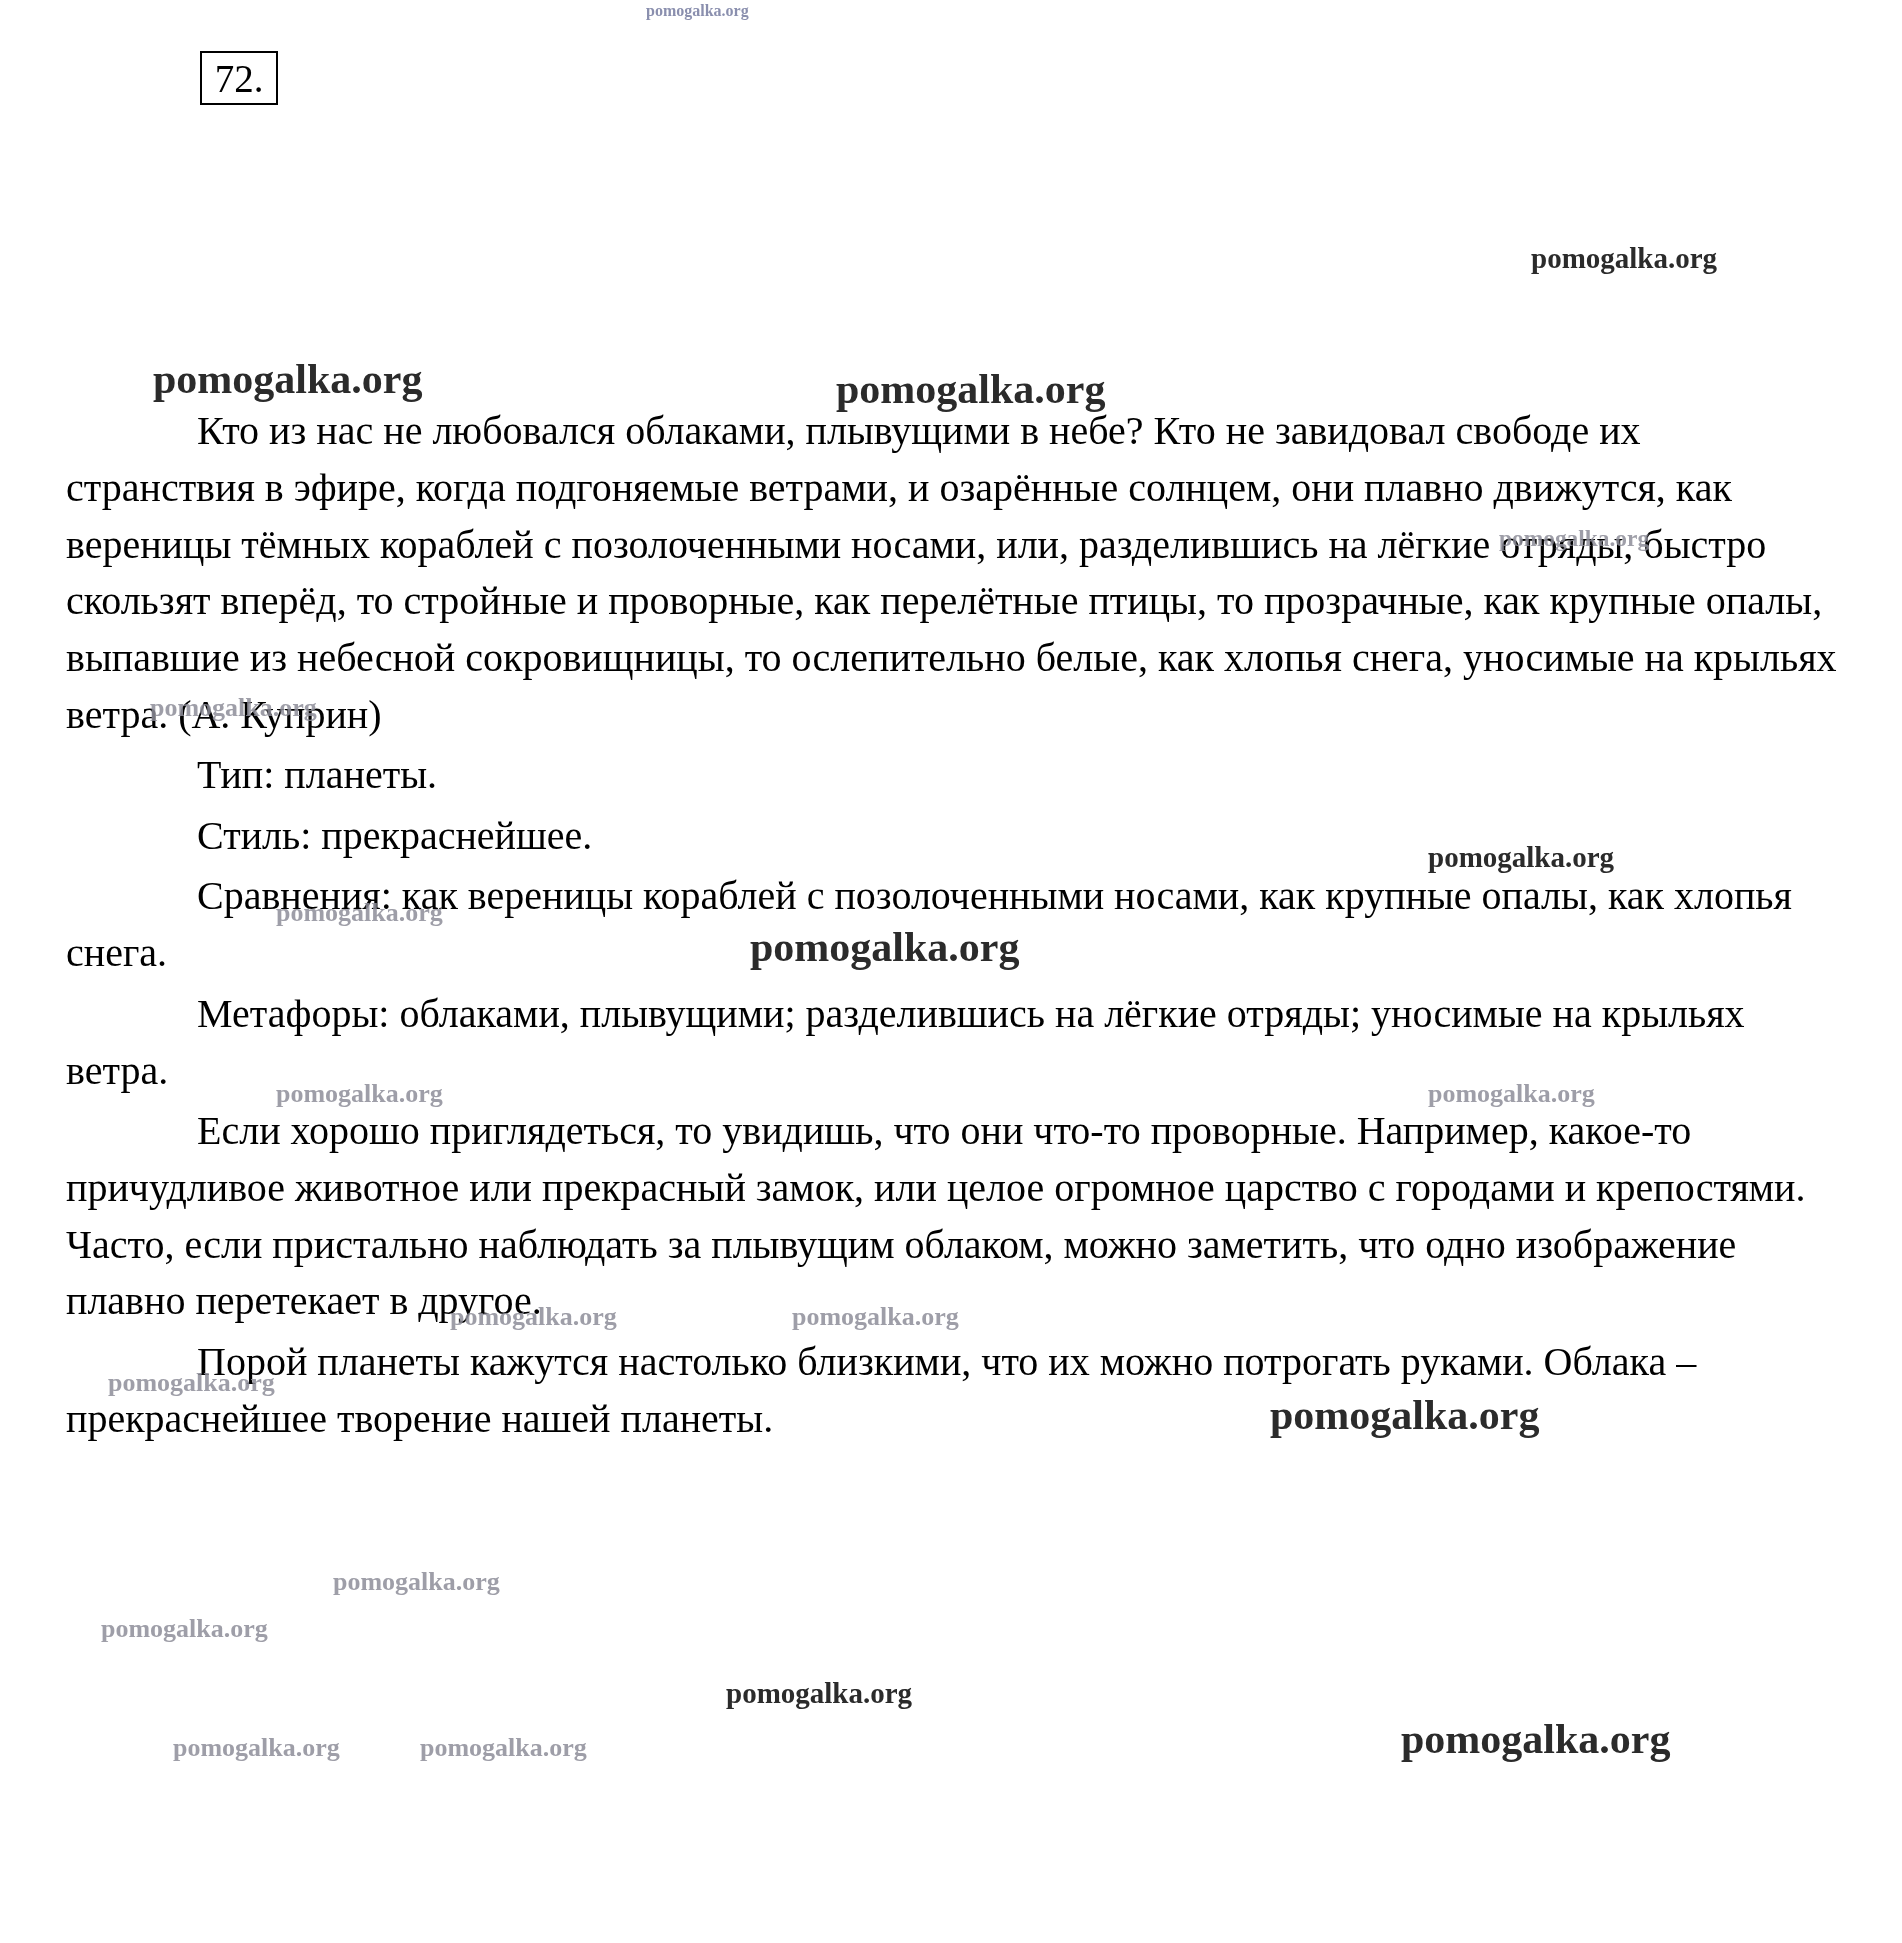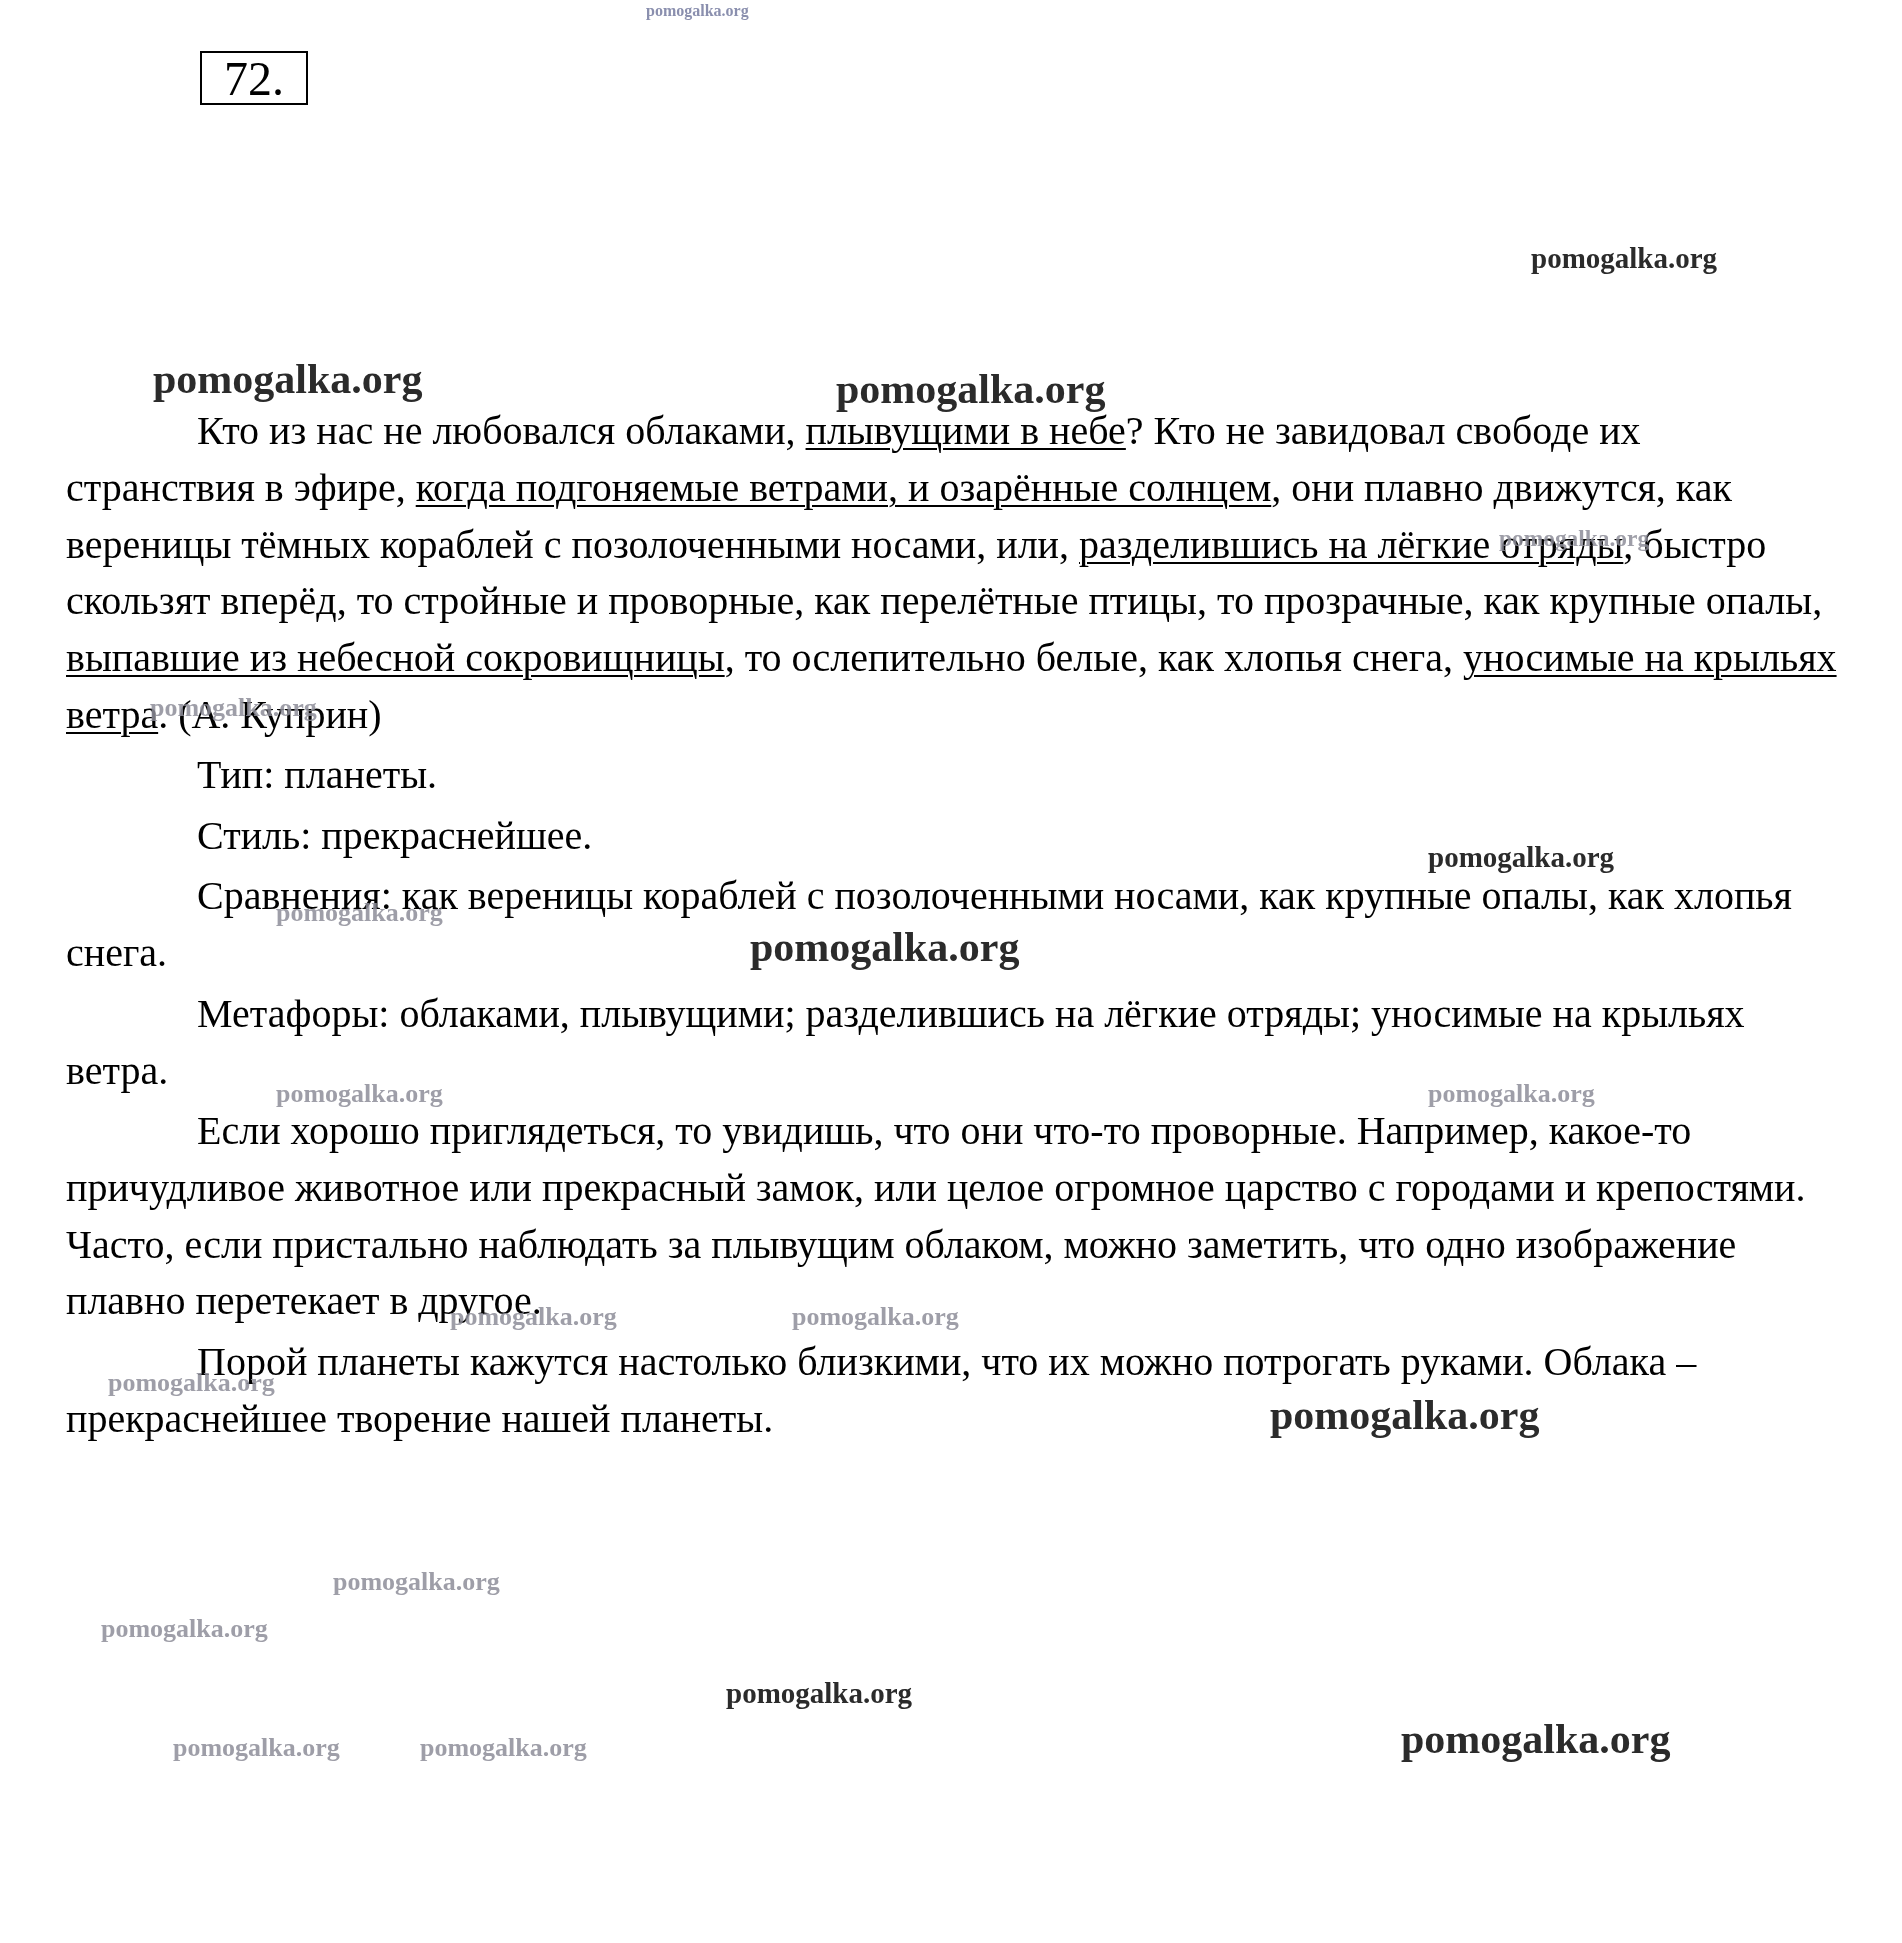--- a/index.html
+++ b/index.html
@@ -14,28 +14,28 @@
     font-family: "Liberation Serif", serif;
     color: #000000;
     overflow: hidden;
   }
 
   
   #exercise-number {
     position: absolute;
     left: 200px;
     top: 51px;
-    width: 108px;
+    width: 78px;
     height: 54px;
     border: 2.8px solid #000;
     box-sizing: border-box;
     display: flex;
     align-items: center;
     justify-content: center;
-    font-size: 48px;
+    font-size: 39px;
     font-family: "Liberation Serif", serif;
   }
 
   
   #doc {
     position: absolute;
     left: 66px;
     top: 403px;
     width: 1771px;
     font-size: 40px;
@@ -43,21 +43,20 @@
     text-align: left;
   }
   #doc p {
     margin: 0 0 3.7px 0;
     text-indent: 0;
   }
   #doc p.indent {
     text-indent: 131px;
   }
   .u-solid {
-    text-decoration: underline;
     text-decoration-thickness: 1.9px;
     text-underline-offset: 3.7px;
   }
 
   
   .wm {
     position: absolute;
     color: #2b2b2b;
     font-family: Liberation Serif, serif;
     font-weight: bold;

